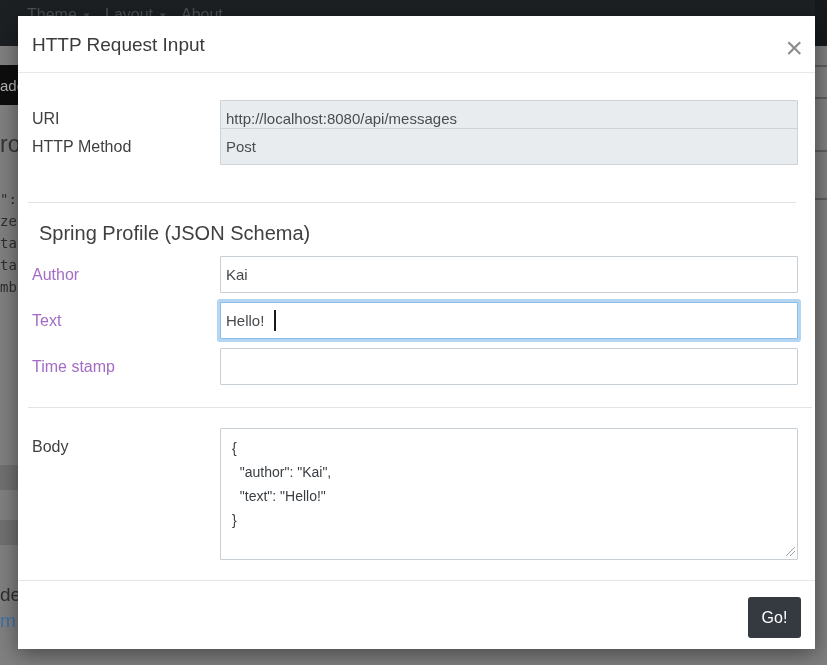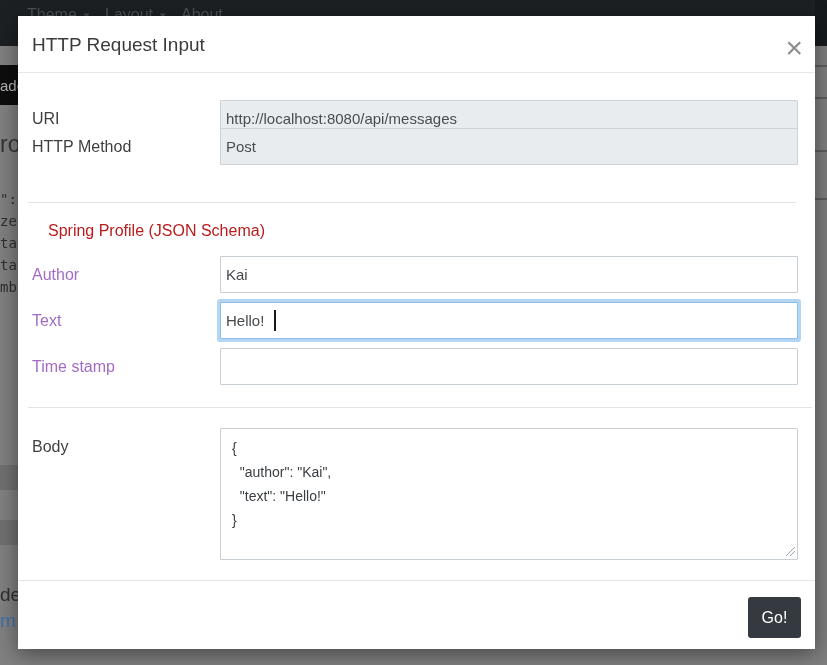--- a/index.html
+++ b/index.html
@@ -78,22 +78,22 @@
   input.field.disabled { background:#e9ecef; border:1px solid #ccd3d9; color:#4a4d50; }
   input.field.focused {
     border:1px solid #8bbde6;
     box-shadow:0 0 0 3px #b5d6f3;
   }
   .caret-bar {
     position:absolute; left:256px; width:1.5px; height:21px; background:#1a1a1a;
   }
   .hr { position:absolute; height:1px; background:#e1e4e6; }
   .section-heading {
-    position:absolute; left:30px; top:206px;
-    font-size:16px; color:#b91c1c;
+    position:absolute; left:21px; top:206px;
+    font-size:20px; color:#404040;
   }
   .textarea-wrap { position:absolute; left:202px; top:412px; width:578px; height:132px; }
   textarea.body-area {
     width:578px; height:132px; resize:none;
     border:1px solid #c8cfd4; background:#fff; border-radius:1px;
     font-family:"Liberation Sans","DejaVu Sans",sans-serif;
     font-size:14px; line-height:24px; color:#3a3f44;
     padding:7px 11px; white-space:pre; overflow:hidden;
   }
   .resize-handle { position:absolute; right:2px; bottom:3px; }

